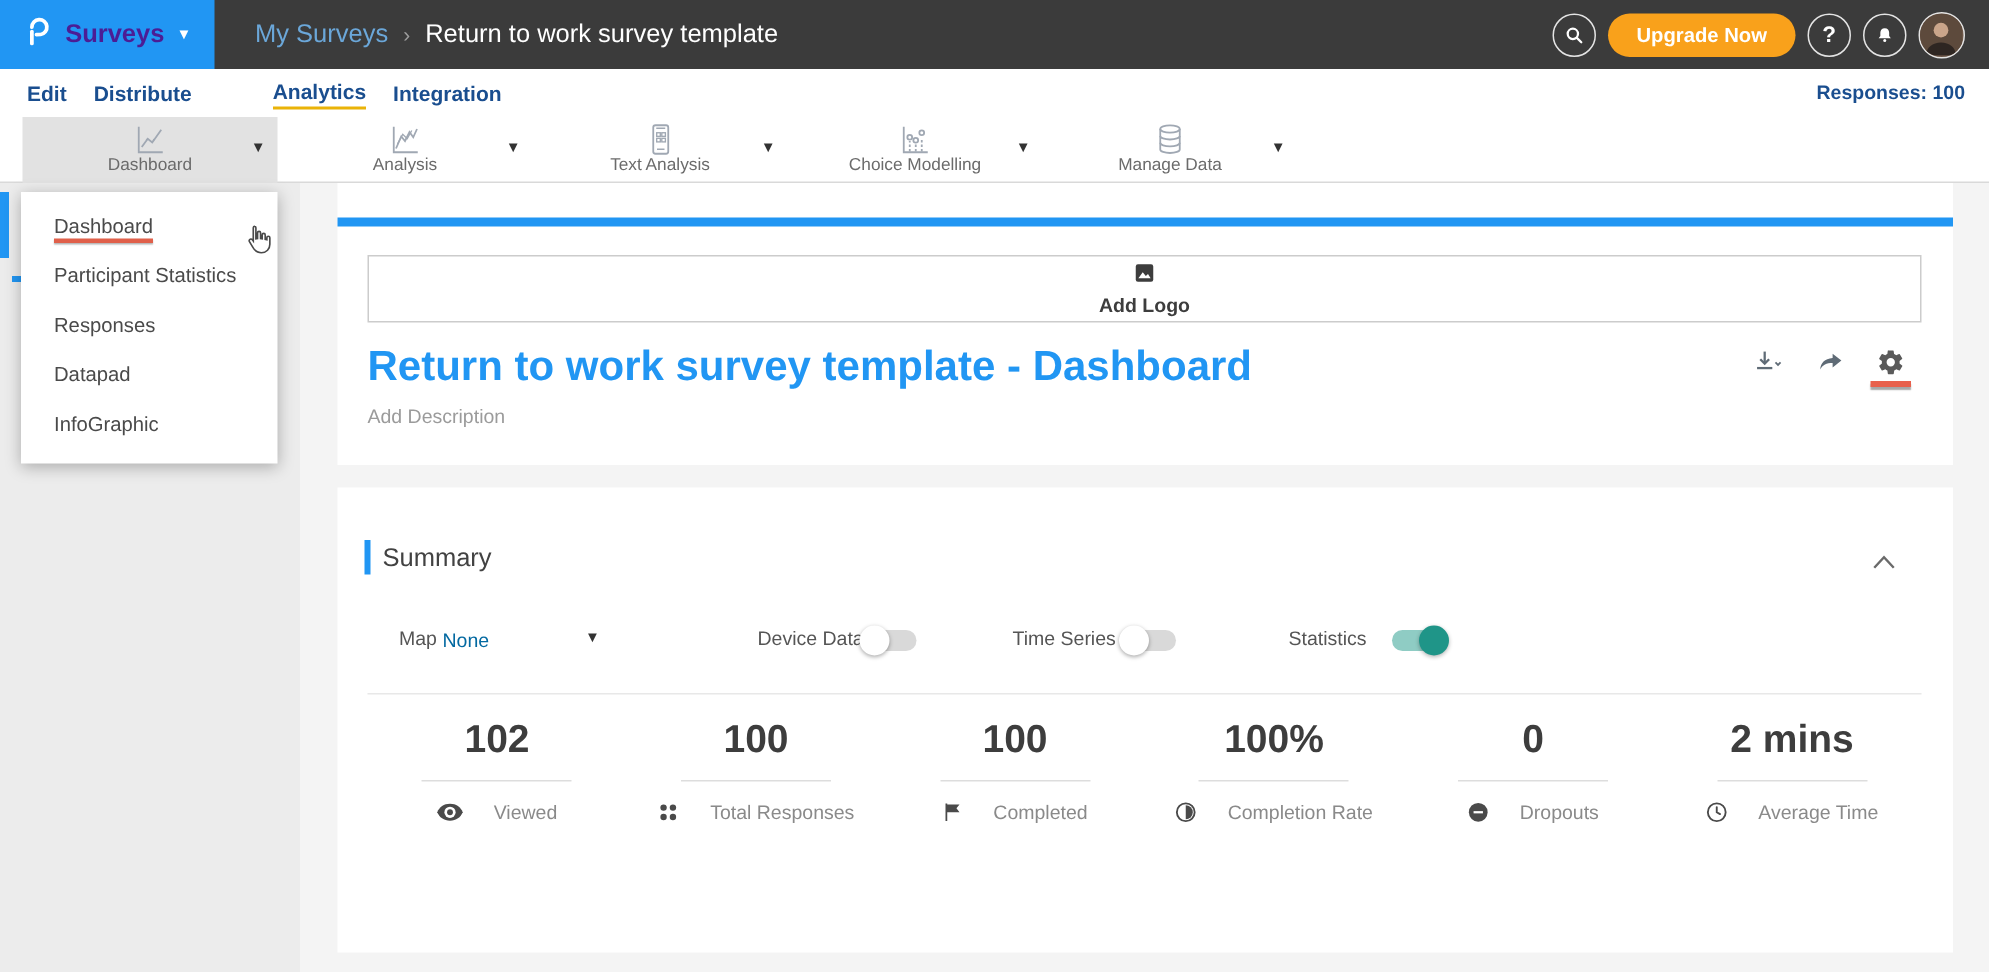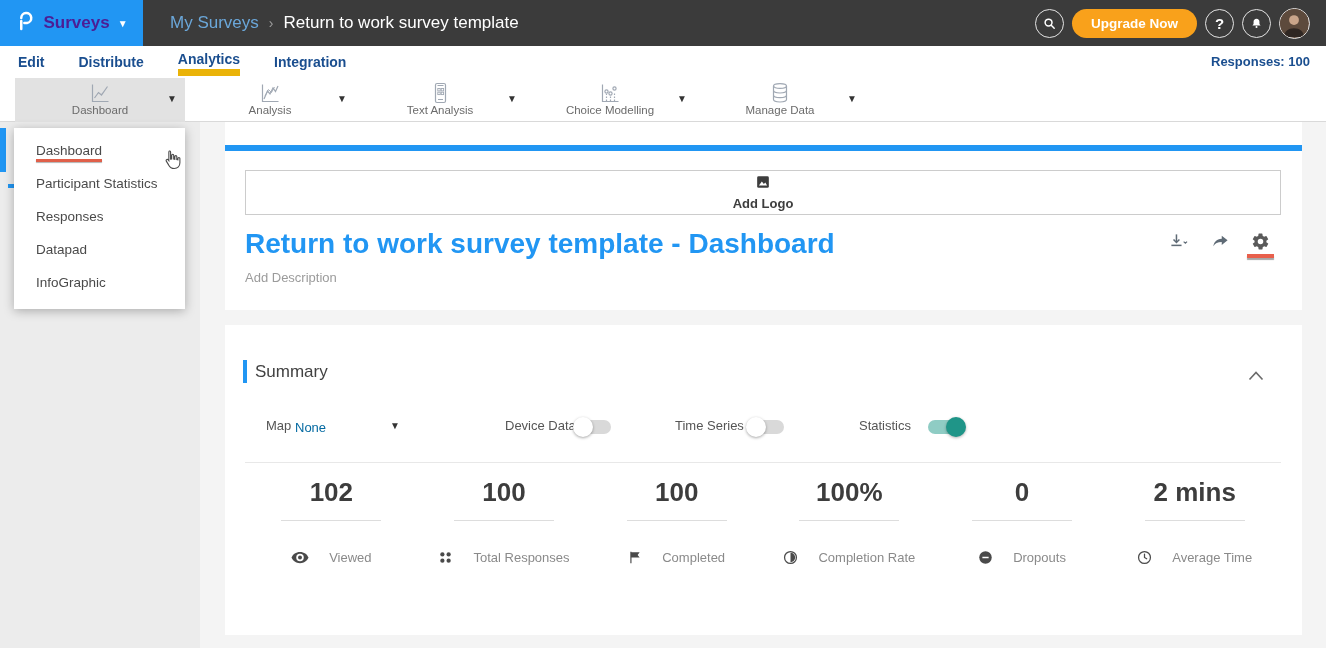--- a/index.html
+++ b/index.html
@@ -21,23 +21,23 @@
   .hdr-circle { width:29px; height:29px; border:1.6px solid #e4e4e4; border-radius:50%;
     display:flex; align-items:center; justify-content:center; color:#fff; cursor:pointer; }
   .hdr-circle span { font-size:15px; font-weight:700; color:#fff; }
   .upgrade-btn { background:#f9a11b; color:#fff; border:none; border-radius:15px;
     height:29px; padding:0 19px; font-size:13.5px; font-weight:700; cursor:pointer;
     font-family:"Liberation Sans",sans-serif; }
   .avatar { width:31px; height:31px; border-radius:50%; overflow:hidden; border:1.5px solid #e4e4e4; cursor:pointer; background:#6b5546; }
 
   
   .nav-row { position:absolute; left:0; top:46px; width:1326px; height:32px; background:#fff; z-index:40; }
-  .nav-tabs { position:absolute; left:18px; top:0; height:32px; display:flex; gap:34px; align-items:center; }
+  .nav-tabs { position:absolute; left:18px; top:0; height:32px; display:flex; gap:18px; align-items:center; }
   .nav-tab { font-size:14px; font-weight:700; color:#1a4e8f; cursor:pointer; padding:2px 0; }
-  .nav-tab.active { border-bottom:7px solid #eab308; }
+  .nav-tab.active { border-bottom:2px solid #eab308;margin-left:36px; }
   .responses-count { position:absolute; right:16px; top:8px; font-size:13px; font-weight:700; color:#1a4e8f; }
 
   
   .toolbar { position:absolute; left:0; top:78px; width:1326px; height:44px; background:#fff;
     border-bottom:1px solid #d9d9d9; z-index:40; }
   .tb-item { position:absolute; top:0; height:44px; width:170px; cursor:pointer; text-align:center; }
   .tb-item.active { background:#e2e2e2; }
   .tb-icon { display:block; margin:4px auto 0; width:24px; height:22px; }
   .tb-label { display:block; font-size:11.5px; color:#6b6b6b; margin-top:0; }
   .tb-caret { position:absolute; right:8px; top:15px; font-size:10px; color:#333; }
@@ -85,21 +85,21 @@
   .switch.off { background:#d9d9d9; }
   .switch.off .knob { left:-2px; background:#fff; box-shadow:0 1px 3px rgba(0,0,0,0.35); }
   .switch.on { background:#8fccc4; }
   .switch.on .knob { right:-2px; background:#1f9588; box-shadow:0 1px 3px rgba(0,0,0,0.3); }
 
   .stats-divider { position:absolute; left:20px; top:137px; width:1036px; height:1px; background:#e8e8e8; }
   .stats-row { position:absolute; left:20px; top:152px; width:1036px; display:flex; }
   .stat { flex:1; text-align:center; }
   .stat-value { font-size:26px; font-weight:700; color:#3d3d3d; }
   .stat-hr { width:100px; height:1px; background:#ddd; margin:12px auto 0; }
-  .stat-meta { margin-top:29px; display:flex; align-items:center; justify-content:center; gap:20px; }
+  .stat-meta { margin-top:13px; display:flex; align-items:center; justify-content:center; gap:20px; }
   .stat-label { font-size:13px; color:#8a8a8a; }
 </style>
 </head>
 <body>
 
 <div class="header">
   <div class="logo-box">
     <span>
       <svg width="20" height="22" viewBox="0 0 24 24" fill="none">
         <path d="M7.5 21.5V12" stroke="#fff" stroke-width="3" stroke-linecap="round"></path>

